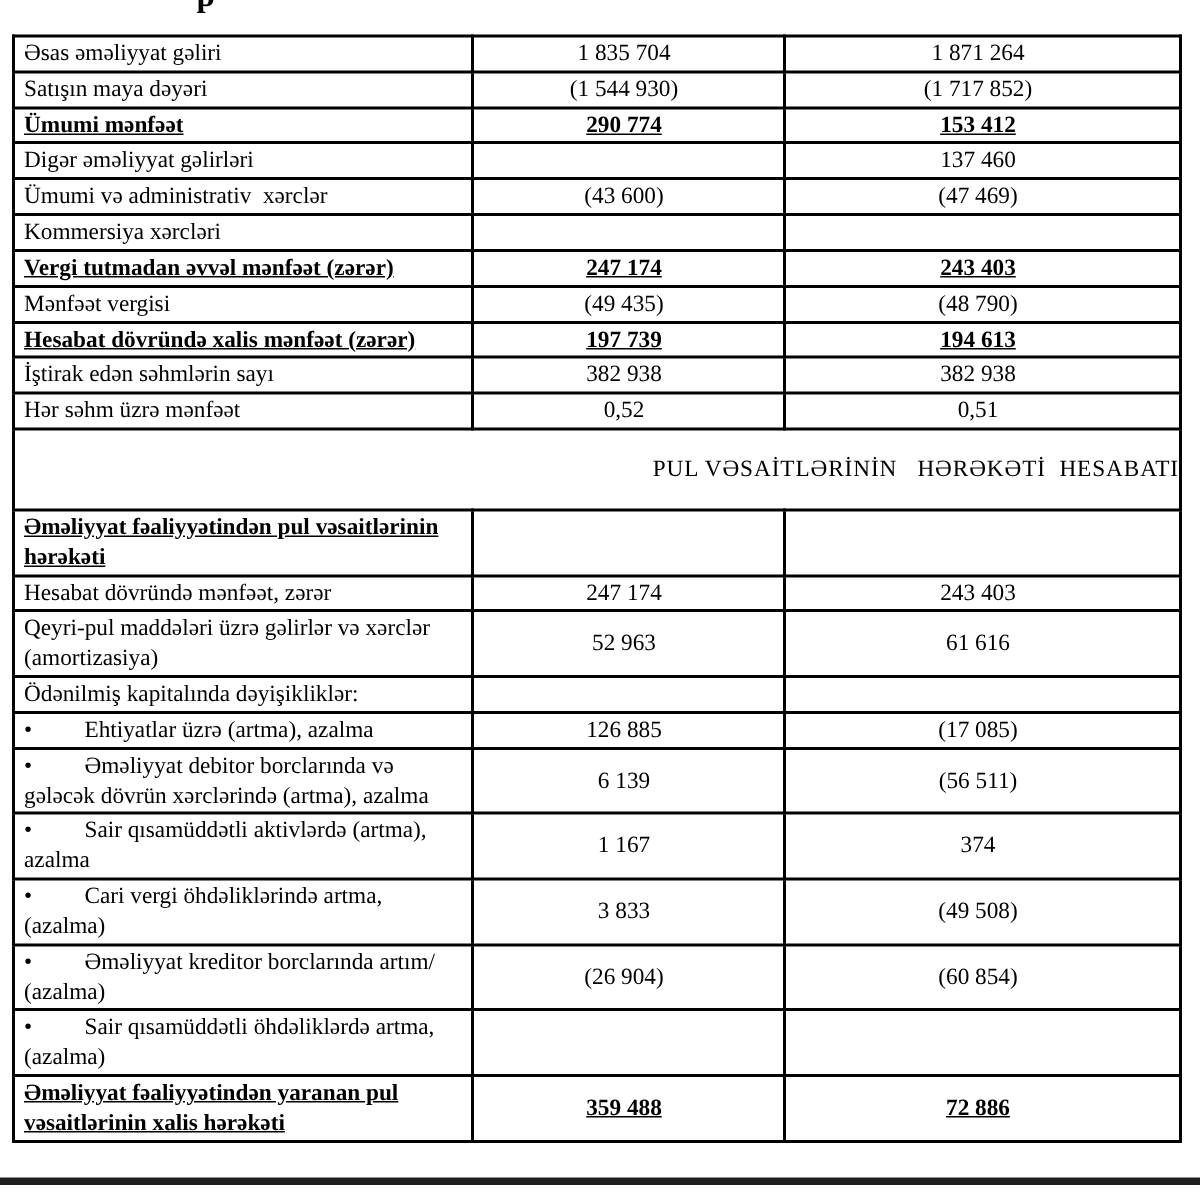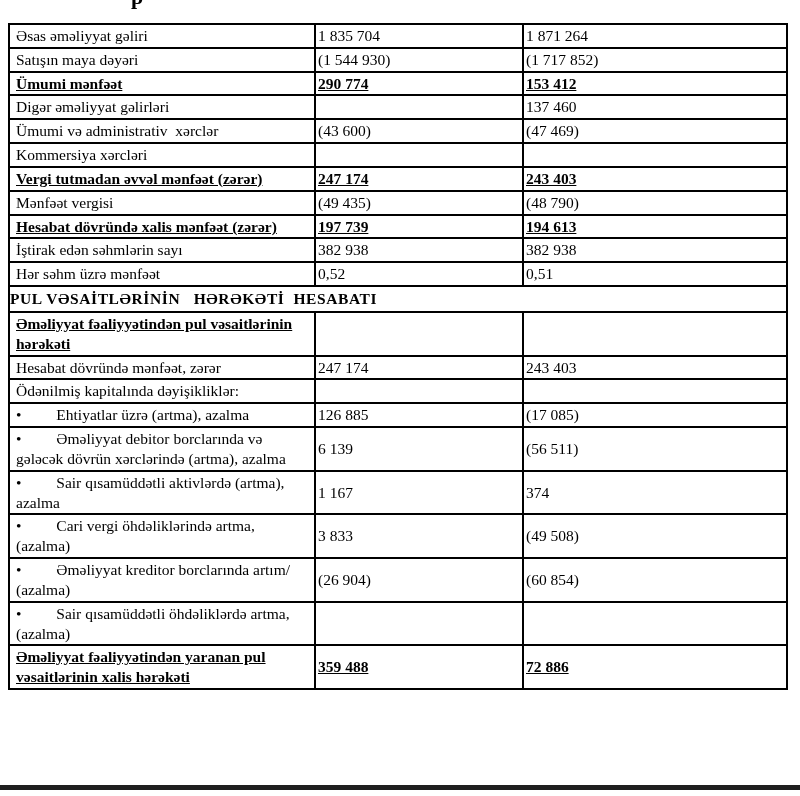--- a/index.html
+++ b/index.html
@@ -39,35 +39,35 @@
     line-height: 1.28;
     vertical-align: middle;
     overflow: hidden;
   }
   td.lbl {
     text-align: left;
     padding: 1px 4px 1px 6px;
     white-space: pre-wrap;
   }
   td.val {
-    text-align: left;
+    text-align: center;
     padding: 1px 8px 1px 2px;
     white-space: nowrap;
     margin-top: 39px;
   }
   tr.h1 { height: 22.7px; }
   tr.h2 { height: 43.5px; }
   tr.b td { font-weight: bold; text-decoration: underline; }
   tr.bv td.val { font-weight: normal; }
   tr.sec td {
-    text-align: left;
-    font-weight: bold;
+    text-align: right;
+    font-weight: normal;
     white-space: pre;
     letter-spacing: 0.6px;
-    padding: 2px 0;
+    padding: 16px 0;
   }
   .bottom-rule {
     position: absolute;
     left: 0;
     top: 785px;
     width: 800px;
     height: 5px;
     background: #1f1f1f;
   }
 </style>
@@ -145,20 +145,26 @@
       <td class="lbl">Əməliyyat fəaliyyətindən pul vəsaitlərinin
 hərəkəti</td>
       <td class="val"></td>
       <td class="val"></td>
     </tr>
     <tr class="h1">
       <td class="lbl">Hesabat dövründə mənfəət, zərər</td>
       <td class="val">247 174</td>
       <td class="val">243 403</td>
     </tr>
+    <tr class="h2">
+      <td class="lbl">Qeyri-pul maddələri üzrə gəlirlər və xərclər
+(amortizasiya)</td>
+      <td class="val">52 963</td>
+      <td class="val">61 616</td>
+    </tr>
     <tr class="h1">
       <td class="lbl">Ödənilmiş kapitalında dəyişikliklər:</td>
       <td class="val"></td>
       <td class="val"></td>
     </tr>
     <tr class="h1">
       <td class="lbl">•         Ehtiyatlar üzrə (artma), azalma</td>
       <td class="val">126 885</td>
       <td class="val">(17 085)</td>
     </tr>

